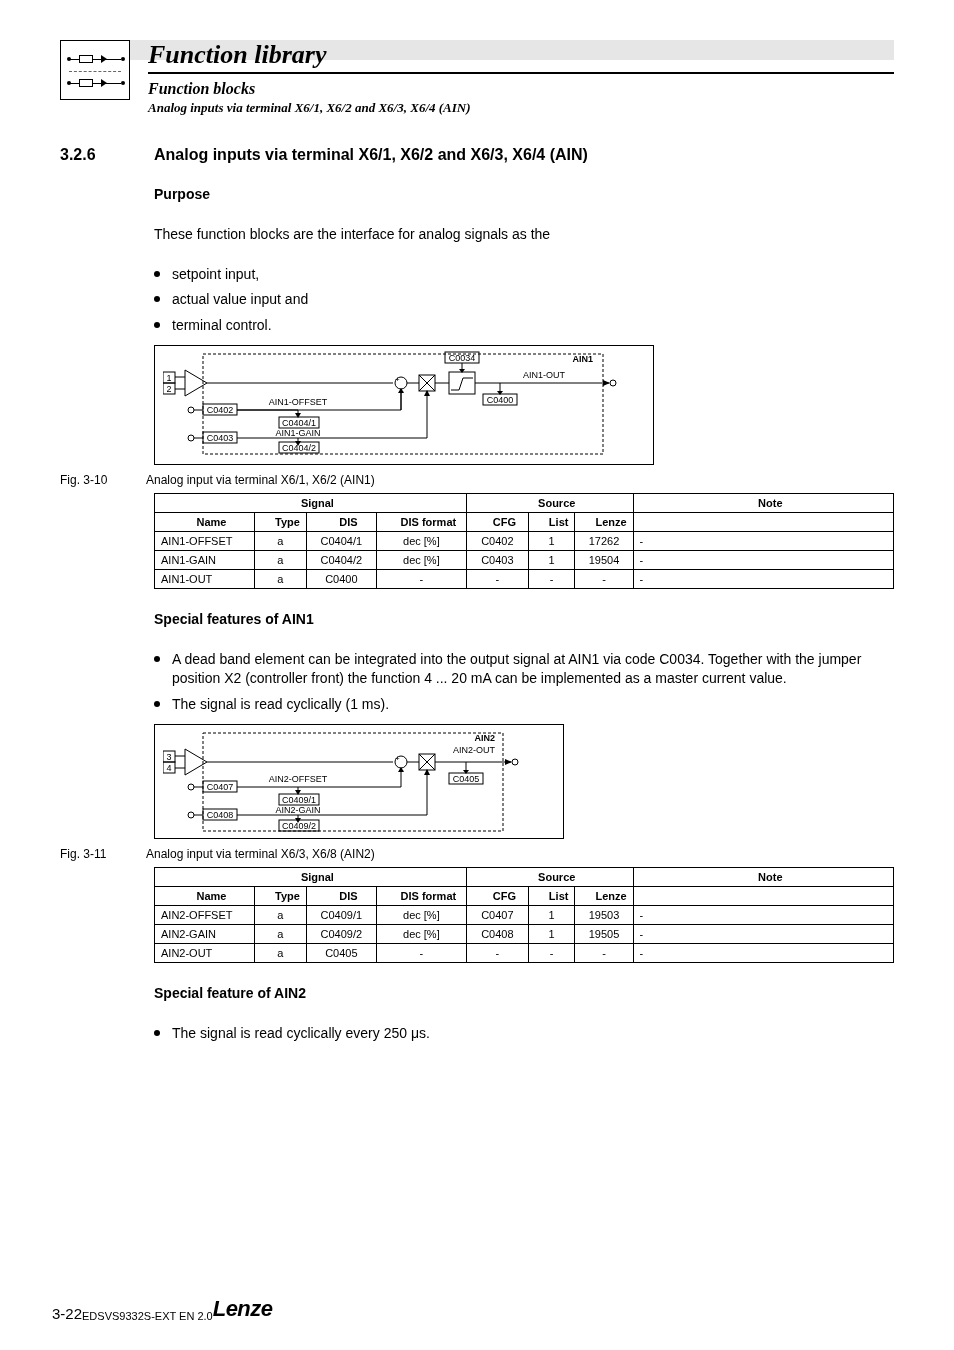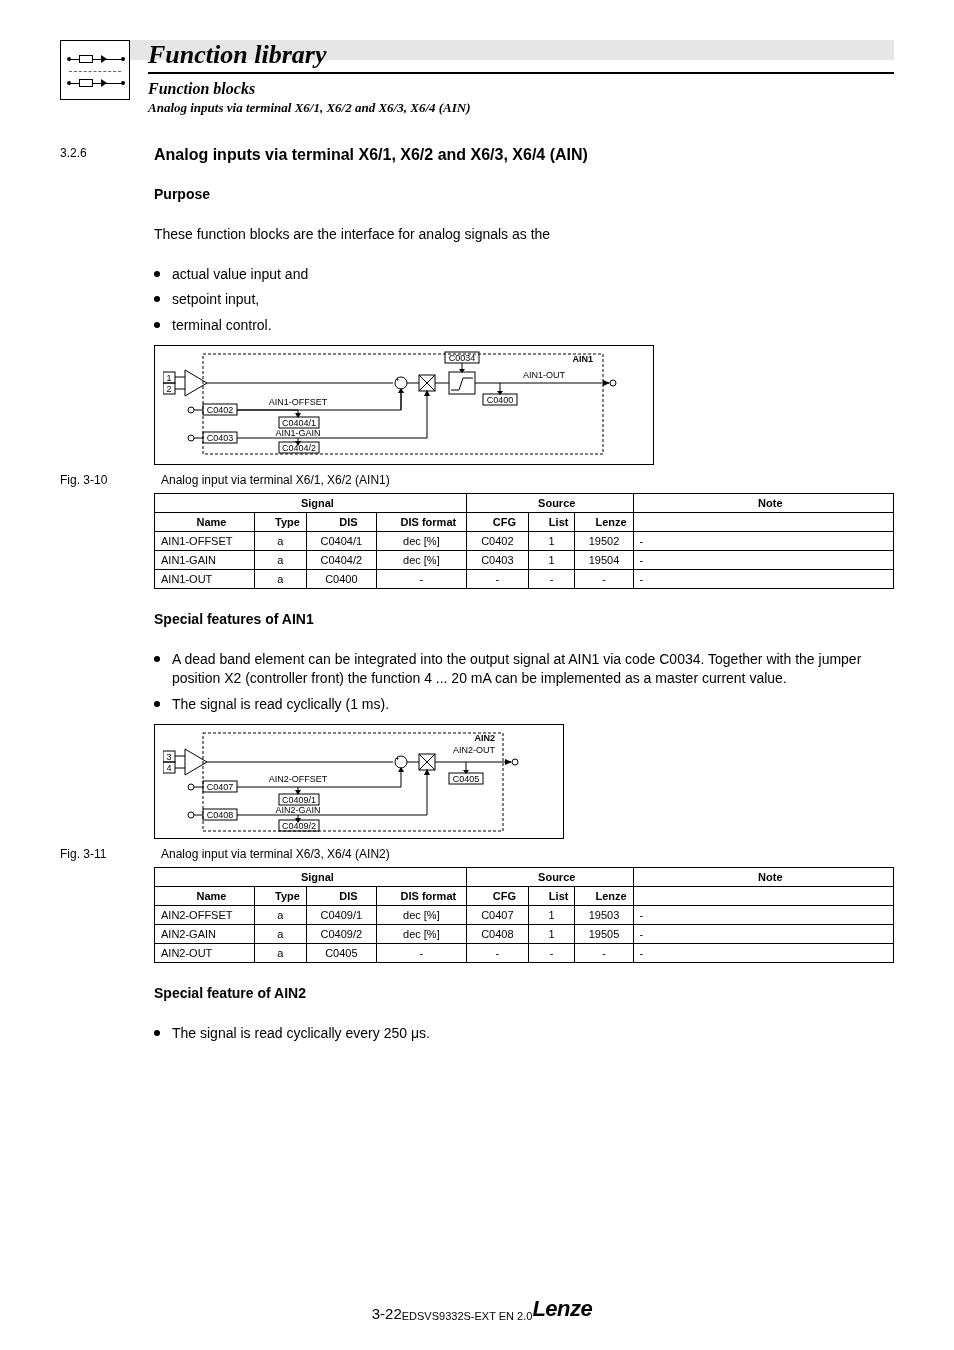--- a/index.html
+++ b/index.html
@@ -108,22 +108,22 @@
     font-weight: bold;
     font-size: 13px;
     margin: 0;
   }
   .section-num-row {
     display: flex;
     gap: 34px;
     margin: 30px 0 14px 0;
   }
   .section-num {
-    font-weight: normal;
-    font-size: 12px;
+    font-weight: bold;
+    font-size: 16px;
     width: 60px;
   }
   .section-heading {
     font-weight: bold;
     font-size: 16px;
   }
   .content {
     margin-left: 94px;
   }
   .bold { font-weight: bold; }
@@ -155,21 +155,21 @@
     width: 500px;
     height: 120px;
     position: relative;
     margin-top: 6px;
     margin-bottom: 6px;
   }
   .df2 { width: 410px; height: 115px; }
   .diagram-frame svg { position: absolute; left: 8px; top: 4px; }
   .caption-row {
     display: flex;
-    gap: 41px;
+    gap: 26px;
     font-size: 12px;
     margin: 8px 0 6px 0;
     margin-left: -94px;
   }
   .caption-label { width: 60px; }
   table.sig {
     width: 100%;
     border-collapse: collapse;
     font-size: 11px;
     margin: 2px 0 14px 0;
@@ -184,24 +184,24 @@
   .col-name { width: 100px; }
   .col-type { width: 46px; }
   .col-dis { width: 70px; }
   .col-disf { width: 90px; }
   .col-cfg { width: 62px; }
   .col-list { width: 44px; }
   .col-lenze { width: 58px; }
   .footer {
     position: absolute;
     bottom: 28px;
-    left: 70px;
+    left: 52px;
     right: 60px;
     display: flex;
-    justify-content: center;
+    justify-content: flex-start;
     align-items: flex-end;
     font-size: 13px;
   }
   .footer .pg { font-size: 15px; }
   .footer .mid { font-size: 11px; color: #000; }
   .footer .brand {
     font-family: Arial, sans-serif;
     font-weight: bold;
     font-size: 22px;
     font-style: italic;
@@ -237,22 +237,22 @@
 
   <div class="section-num-row">
     <div class="section-num">3.2.6</div>
     <div class="section-heading">Analog inputs via terminal X6/1, X6/2 and X6/3, X6/4 (AIN)</div>
   </div>
 
   <div class="content">
     <div class="para bold">Purpose</div>
     <div class="para">These function blocks are the interface for analog signals as the</div>
     <ul class="bullets">
+        <li>setpoint input,</li>
         <li>actual value input and</li>
-        <li>setpoint input,</li>
         <li>terminal control.</li>
       </ul>
 
     <div class="diagram-frame">
       <svg width="480" height="110" font-family="Arial" font-size="9">
 
         <rect x="40" y="4" width="400" height="100" fill="none" stroke="#000" stroke-dasharray="3,2"></rect>
         <text x="430" y="12" text-anchor="end" font-weight="bold">AIN1</text>
 
         <rect x="0" y="22" width="12" height="11" fill="none" stroke="#000"></rect>
@@ -362,21 +362,21 @@
         </tr>
       </thead>
       <tbody>
           <tr>
             <td class="left col-name">AIN1-OFFSET</td>
             <td>a</td>
             <td>C0404/1</td>
             <td>dec [%]</td>
             <td>C0402</td>
             <td>1</td>
-            <td>19502</td>
+            <td>17262</td>
             <td class="left">-</td>
           </tr>
           <tr>
             <td class="left col-name">AIN1-GAIN</td>
             <td>a</td>
             <td>C0404/2</td>
             <td>dec [%]</td>
             <td>C0403</td>
             <td>1</td>
             <td>19504</td>
@@ -451,21 +451,21 @@
         <polygon points="261,46 267,46 264,40" fill="#000"></polygon>
         <line x1="135" y1="86" x2="135" y2="92" stroke="#000"></line>
         <polygon points="132,89 138,89 135,94" fill="#000"></polygon>
         <rect x="116" y="91" width="40" height="11" fill="none" stroke="#000"></rect>
         <text x="136" y="100" text-anchor="middle">C0409/2</text>
       </svg>
     </div>
 
     <div class="caption-row">
       <div class="caption-label">Fig. 3-11</div>
-      <div>Analog input via terminal X6/3, X6/4 (AIN2)</div>
+      <div>Analog input via terminal X6/3, X6/8 (AIN2)</div>
     </div>
 
     <table class="sig">
       <thead>
         <tr>
           <th colspan="4">Signal</th>
           <th colspan="3">Source</th>
           <th>Note</th>
         </tr>
         <tr>

